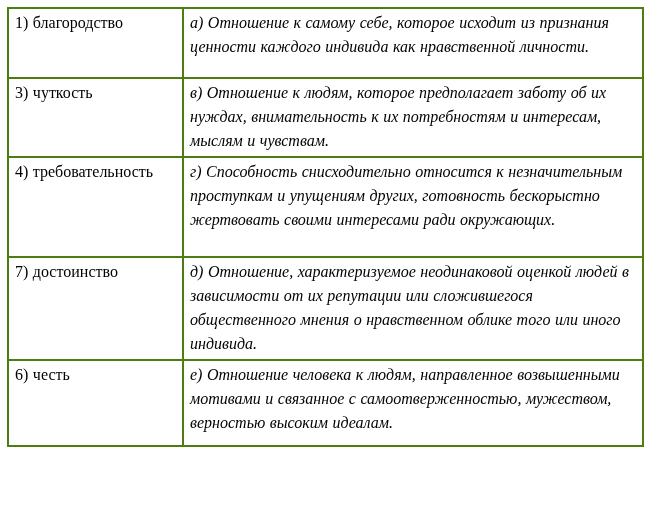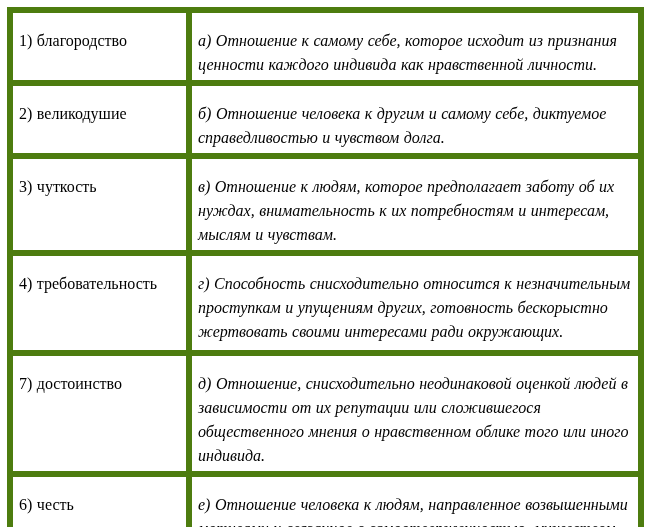--- a/index.html
+++ b/index.html
@@ -20,26 +20,26 @@
     left: 7px;
   }
   table.match-table {
     border-collapse: collapse;
     table-layout: fixed;
     width: 637px;
     background: #ffffff;
     border: 2px solid #000000;
   }
   table.match-table td {
-    border: 6px solid #4d7c0f;
+    border: 2px solid #4d7c0f;
     vertical-align: top;
     font-size: 16px;
     line-height: 24px;
     color: #000000;
-    padding: 16px 3px 3px 6px;
+    padding: 2px 3px 3px 6px;
     word-spacing: 0.5px;
   }
   td.term-cell {
     width: 164px; 
   }
   td.def-cell {
     padding-right: 1px;
     font-style: italic;
   }
   tr.r1 { height: 70px; }
@@ -52,35 +52,31 @@
 </head>
 <body>
 
 <div class="page">
   <table class="match-table">
     <tbody>
       <tr class="r1">
         <td class="term-cell">1) благородство</td>
         <td class="def-cell">а) Отношение к самому себе, которое исходит из признания ценности каждого индивида как нравственной личности.</td>
       </tr>
-      <tr class="r2">
-        <td class="term-cell">2) великодушие</td>
-        <td class="def-cell">б) Отношение человека к другим и самому себе, диктуемое справедливостью и чувством долга.</td>
-      </tr>
       <tr class="r3">
         <td class="term-cell">3) чуткость</td>
         <td class="def-cell">в) Отношение к людям, которое предполагает заботу об их нуждах, внимательность к их потребностям и интересам, мыслям и чувствам.</td>
       </tr>
       <tr class="r4">
         <td class="term-cell">4) требовательность</td>
         <td class="def-cell">г) Способность снисходительно относится к незначительным проступкам и упущениям других, готовность бескорыстно жертвовать своими интересами ради окружающих.</td>
       </tr>
       <tr class="r5">
         <td class="term-cell">7) достоинство</td>
-        <td class="def-cell">д) Отношение, снисходительно неодинаковой оценкой людей в зависимости от их репутации или сложившегося общественного мнения о нравственном облике того или иного индивида.</td>
+        <td class="def-cell">д) Отношение, характеризуемое неодинаковой оценкой людей в зависимости от их репутации или сложившегося общественного мнения о нравственном облике того или иного индивида.</td>
       </tr>
       <tr class="r6">
         <td class="term-cell">6) честь</td>
         <td class="def-cell">е) Отношение человека к людям, направленное возвышенными мотивами и связанное с самоотверженностью, мужеством, верностью высоким идеалам.</td>
       </tr>
     </tbody>
   </table>
 </div>
 
 </body></html>

